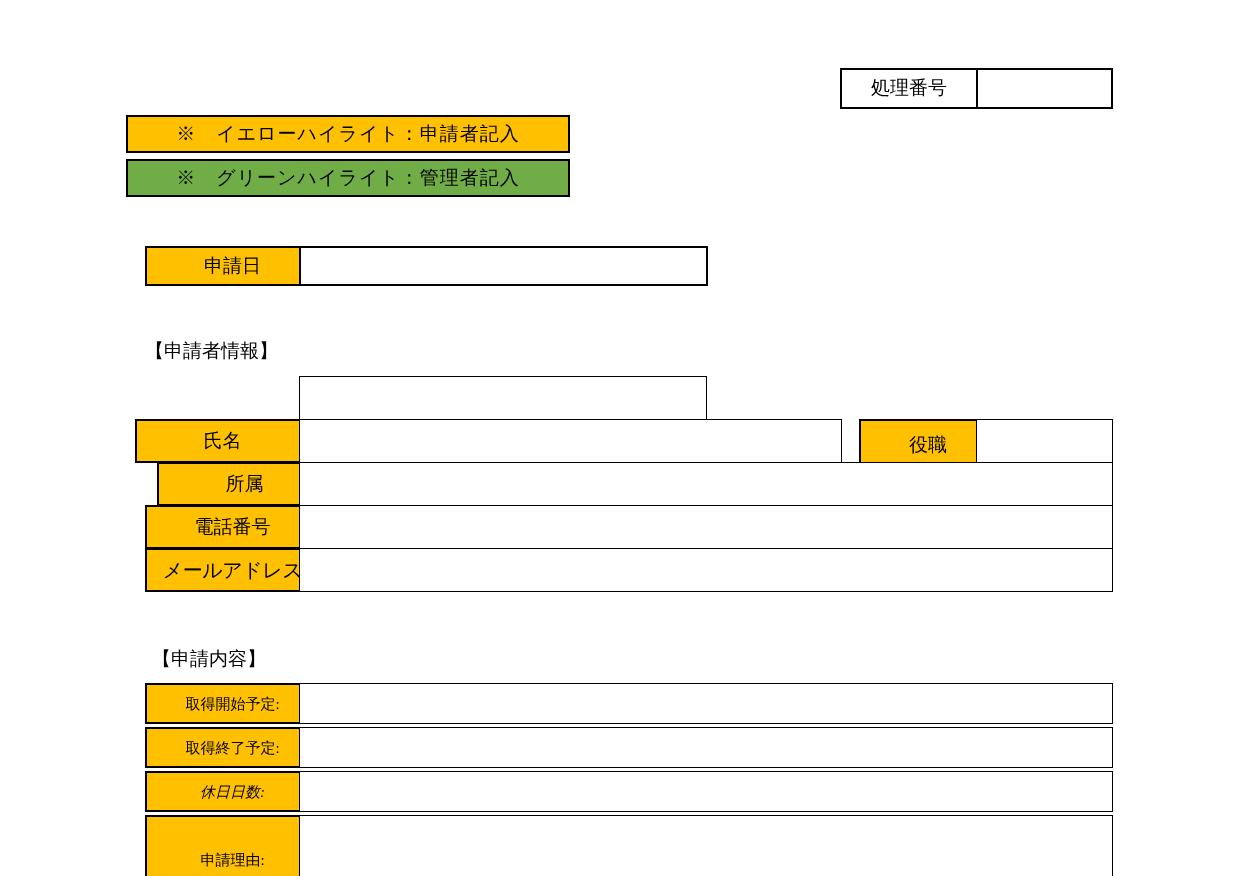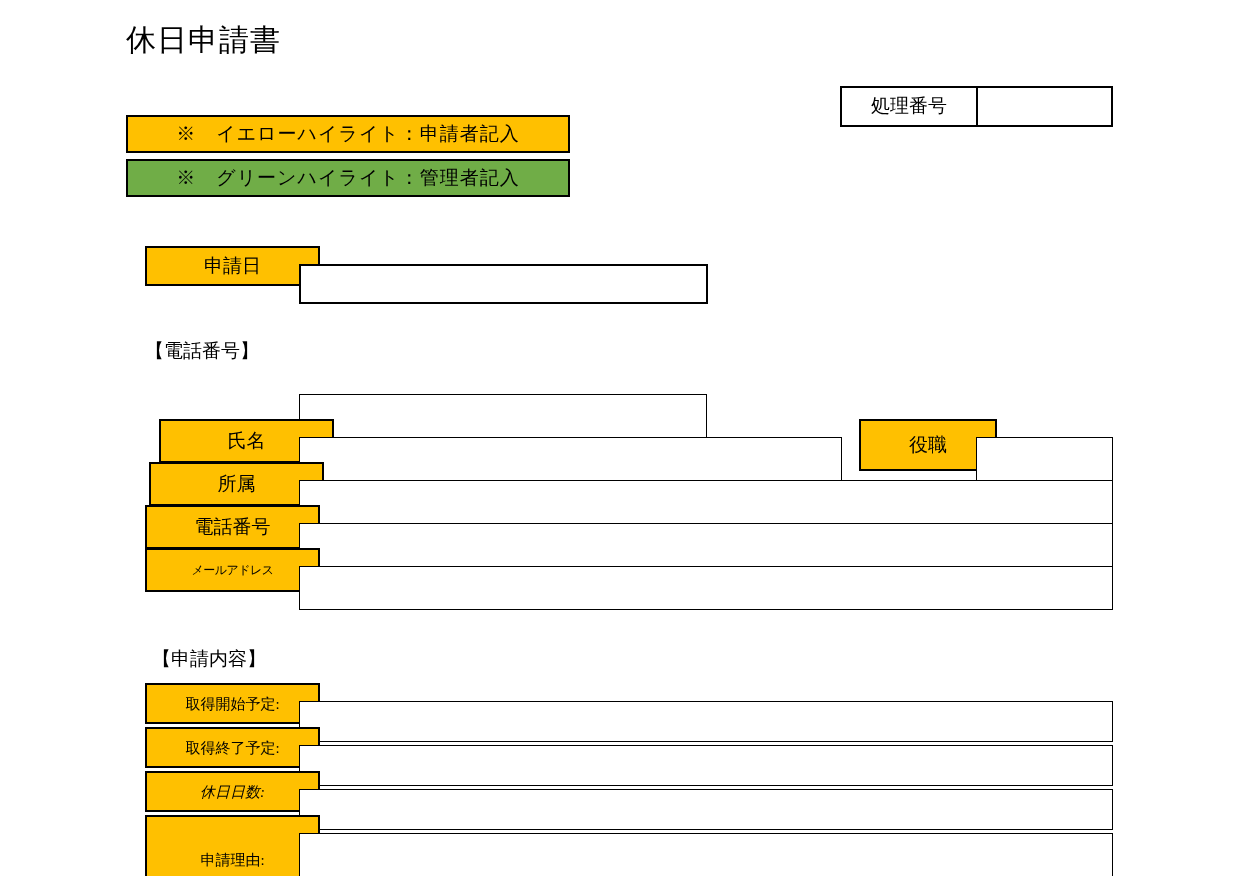--- a/index.html
+++ b/index.html
@@ -41,21 +41,21 @@
     background: #ffffff;
     display: flex;
     align-items: center;
     justify-content: center;
     font-size: 19px;
     line-height: 1.2;
     white-space: nowrap;
     overflow: hidden;
   }
   .cell.amber  { background: #FFC000; margin-left: 19px; }
-  .cell.plain  { background: #ffffff; margin-top: 18px; }
+  .cell.plain  { background: #ffffff; }
   .cell.thin   { border-width: 1px; }
 
   
   .legend-row {
     position: absolute;
     box-sizing: border-box;
     border: 2px solid #000000;
     display: flex;
     align-items: center;
     justify-content: center;
@@ -68,48 +68,47 @@
   .section-heading {
     position: absolute;
     font-size: 19px;
     line-height: 1.2;
     white-space: nowrap;
   }
 
   
   .cell .lbl { display: block; }
   .lbl-sm { font-size: 15px; }
-  .lbl-xs { font-size: 12px; letter-spacing: -0.5px; }
+  .lbl-xs { font-size: 20px; letter-spacing: -0.5px; }
 </style>
 </head>
 <body>
 
 <div class="page">
 
-  <div class="doc-title">休日申請書</div>
 
   <div class="cell plain" style="left:840px; top:68px; width:138px; height:41px;">処理番号</div>
   <div class="cell plain" style="left:976px; top:68px; width:137px; height:41px;"></div>
 
   <div class="legend-row" style="left:126px; top:159px; width:444px; height:38px; background:#70AD47;">※　グリーンハイライト：管理者記入</div>
   <div class="legend-row" style="left:126px; top:115px; width:444px; height:38px; background:#FFC000;">※　イエローハイライト：申請者記入</div>
 
   <div class="cell amber" style="left:126px; top:246px; width:175px; height:40px;">申請日</div>
   <div class="cell plain" style="left:299px; top:246px; width:409px; height:40px;"></div>
 
-  <div class="section-heading" style="left:145px; top:340px;">【電話番号】</div>
+  <div class="section-heading" style="left:145px; top:340px;">【申請者情報】</div>
 
   <div class="cell plain thin" style="left:299px; top:376px; width:408px; height:44px;"></div>
 
-  <div class="cell amber" style="left:140px; top:419px; width:175px; height:44px;">氏名</div>
+  <div class="cell amber" style="left:116px; top:419px; width:175px; height:44px;">氏名</div>
   <div class="cell plain thin" style="left:299px; top:419px; width:543px; height:44px;"></div>
   <div class="cell amber" style="left:840px; top:419px; width:138px; height:52px;">役職</div>
   <div class="cell plain thin" style="left:976px; top:419px; width:137px; height:44px;"></div>
 
-  <div class="cell amber" style="left:130px; top:462px; width:175px; height:44px;">所属</div>
+  <div class="cell amber" style="left:138px; top:462px; width:175px; height:44px;">所属</div>
   <div class="cell plain thin" style="left:299px; top:462px; width:814px; height:44px;"></div>
 
   <div class="cell amber" style="left:126px; top:505px; width:175px; height:44px;">電話番号</div>
   <div class="cell plain thin" style="left:299px; top:505px; width:814px; height:44px;"></div>
 
   <div class="cell amber" style="left:126px; top:548px; width:175px; height:44px;">
     <span class="lbl lbl-xs">メールアドレス</span>
   </div>
   <div class="cell plain thin" style="left:299px; top:548px; width:814px; height:44px;"></div>
 

